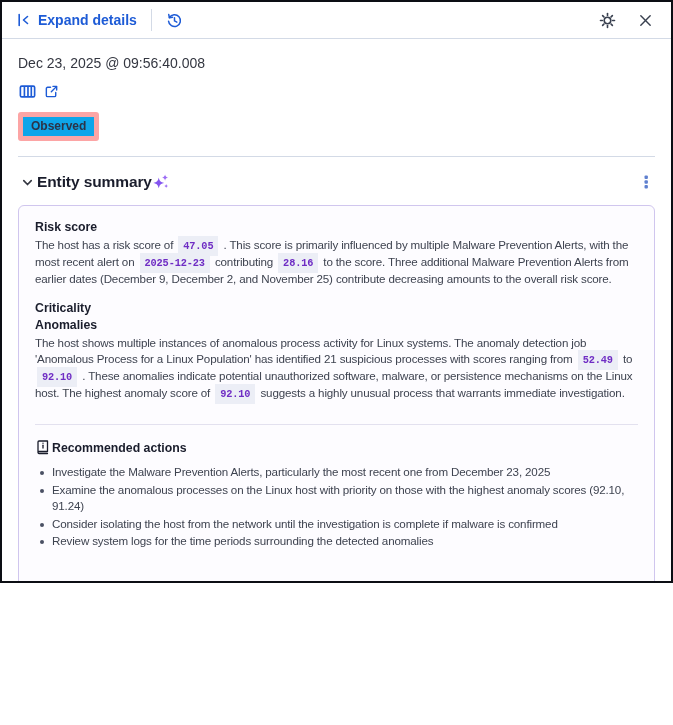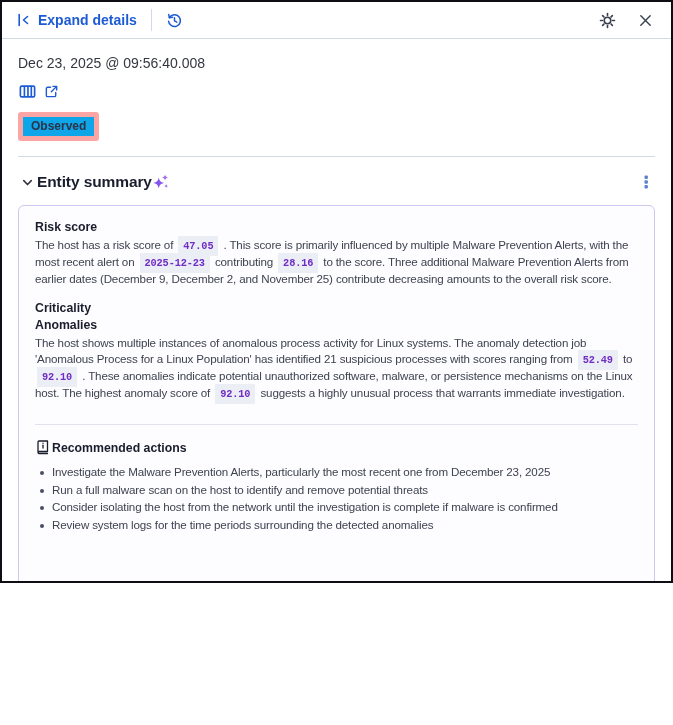--- a/index.html
+++ b/index.html
@@ -192,21 +192,21 @@
       <div class="rec-head">
         <svg width="16" height="16" viewBox="0 0 16 16" fill="none" stroke="#1a1d2c" stroke-width="1.3" stroke-linecap="round" stroke-linejoin="round">
           <path d="M3 13.5V3a1 1 0 0 1 1-1h8.5v10.5H4a1 1 0 0 0 0 2h8.5"></path>
           <line x1="8" y1="4.2" x2="8" y2="4.3"></line>
           <line x1="8" y1="6.2" x2="8" y2="9"></line>
         </svg>
         <span>Recommended actions</span>
       </div>
       <ul class="rec-list" id="rec-list">
           <li>Investigate the Malware Prevention Alerts, particularly the most recent one from December 23, 2025</li>
-          <li>Run a full malware scan on the host to identify and remove potential threats</li>
+          <li>Examine the anomalous processes on the Linux host with priority on those with the highest anomaly scores (92.10, 91.24)</li>
           <li>Consider isolating the host from the network until the investigation is complete if malware is confirmed</li>
           <li>Review system logs for the time periods surrounding the detected anomalies</li>
         </ul>
 
       <div class="panel-footer">
         <span class="note">Generated by AI on Dec 23, 2025 at 09:57</span>
         <div class="ficons">
           <button class="icon-btn">
             <svg width="16" height="16" viewBox="0 0 16 16" fill="none" stroke="#1d5bd6" stroke-width="1.4" stroke-linecap="round" stroke-linejoin="round">
               <path d="M13.5 7A5.6 5.6 0 0 0 3.6 4.4"></path>

